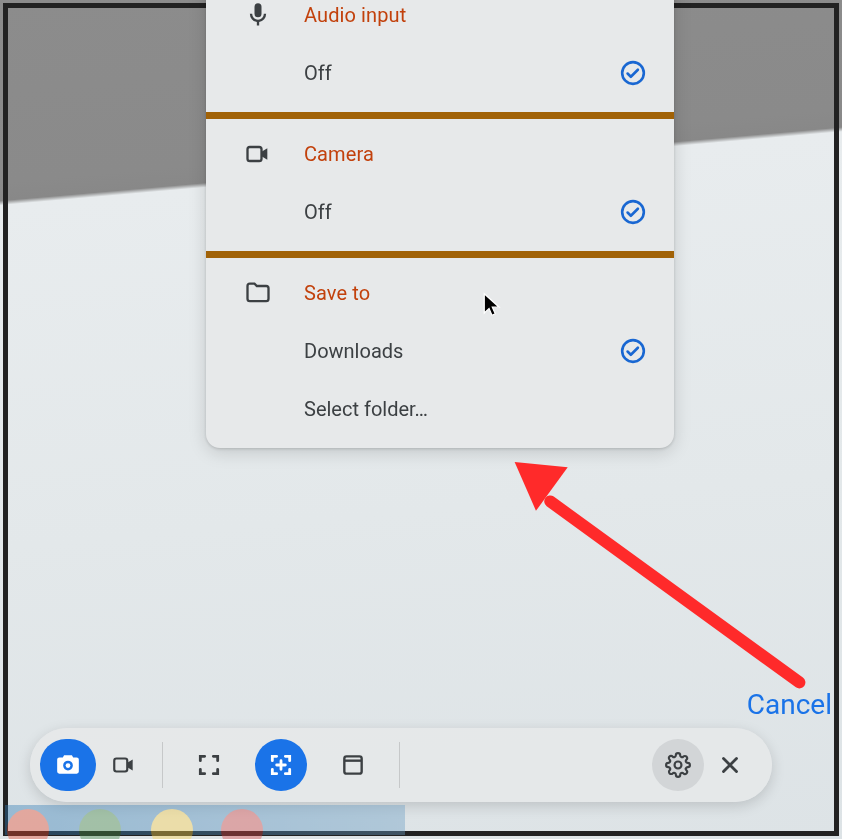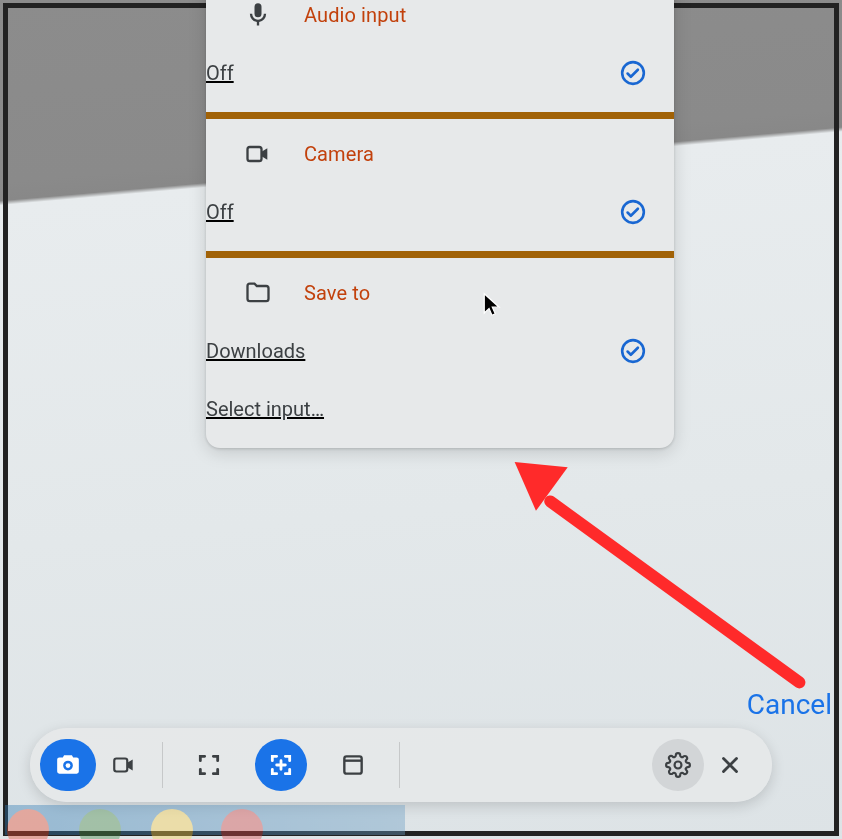--- a/index.html
+++ b/index.html
@@ -27,21 +27,21 @@
       overflow: hidden;
     }
     .section { padding: 6px 0 10px 0; }
     .section + .section { border-top: 7px solid #a16207; }
     .sec-header, .opt {
       display: flex; align-items: center;
       min-height: 58px;
       padding-right: 28px;
     }
     .sec-header { padding-left: 36px; }
-    .opt { cursor: pointer; text-decoration: underline; }
+    .opt { padding-left: 98px; cursor: pointer; }
     .sec-icon {
       width: 32px; height: 32px; margin-right: 30px;
       color: #3c4043; flex: 0 0 32px;
       display:flex; align-items:center; justify-content:center;
     }
     .sec-icon svg { width: 28px; height: 28px; display:block; }
     .sec-title { font-size: 20px; color: #c2410c; font-weight: 400; letter-spacing: .1px; }
     .opt-label { font-size: 20px; color: #3c4043; flex: 1 1 auto; }
     .check {
       width: 26px; height: 26px; flex: 0 0 26px;
@@ -169,21 +169,21 @@
     <div class="opt">
       <span class="opt-label">Downloads</span>
       <span class="check visible">
         <svg viewBox="0 0 24 24" fill="none" stroke="#1967d2" stroke-width="2.4">
             <circle cx="12" cy="12" r="10"></circle>
             <path d="M7 12.5l3 3 6.5-6.5" stroke-linecap="round" stroke-linejoin="round"></path>
           </svg>
       </span>
     </div>
     <div class="opt">
-      <span class="opt-label">Select input…</span>
+      <span class="opt-label">Select folder…</span>
       <span class="check"></span>
     </div>
   </div>
 </div>
 
 <span class="cancel-link">Cancel</span>
 
 <div class="toolbar">
   <div class="tb-chip active">
     <svg viewBox="0 0 24 24" fill="currentColor">

